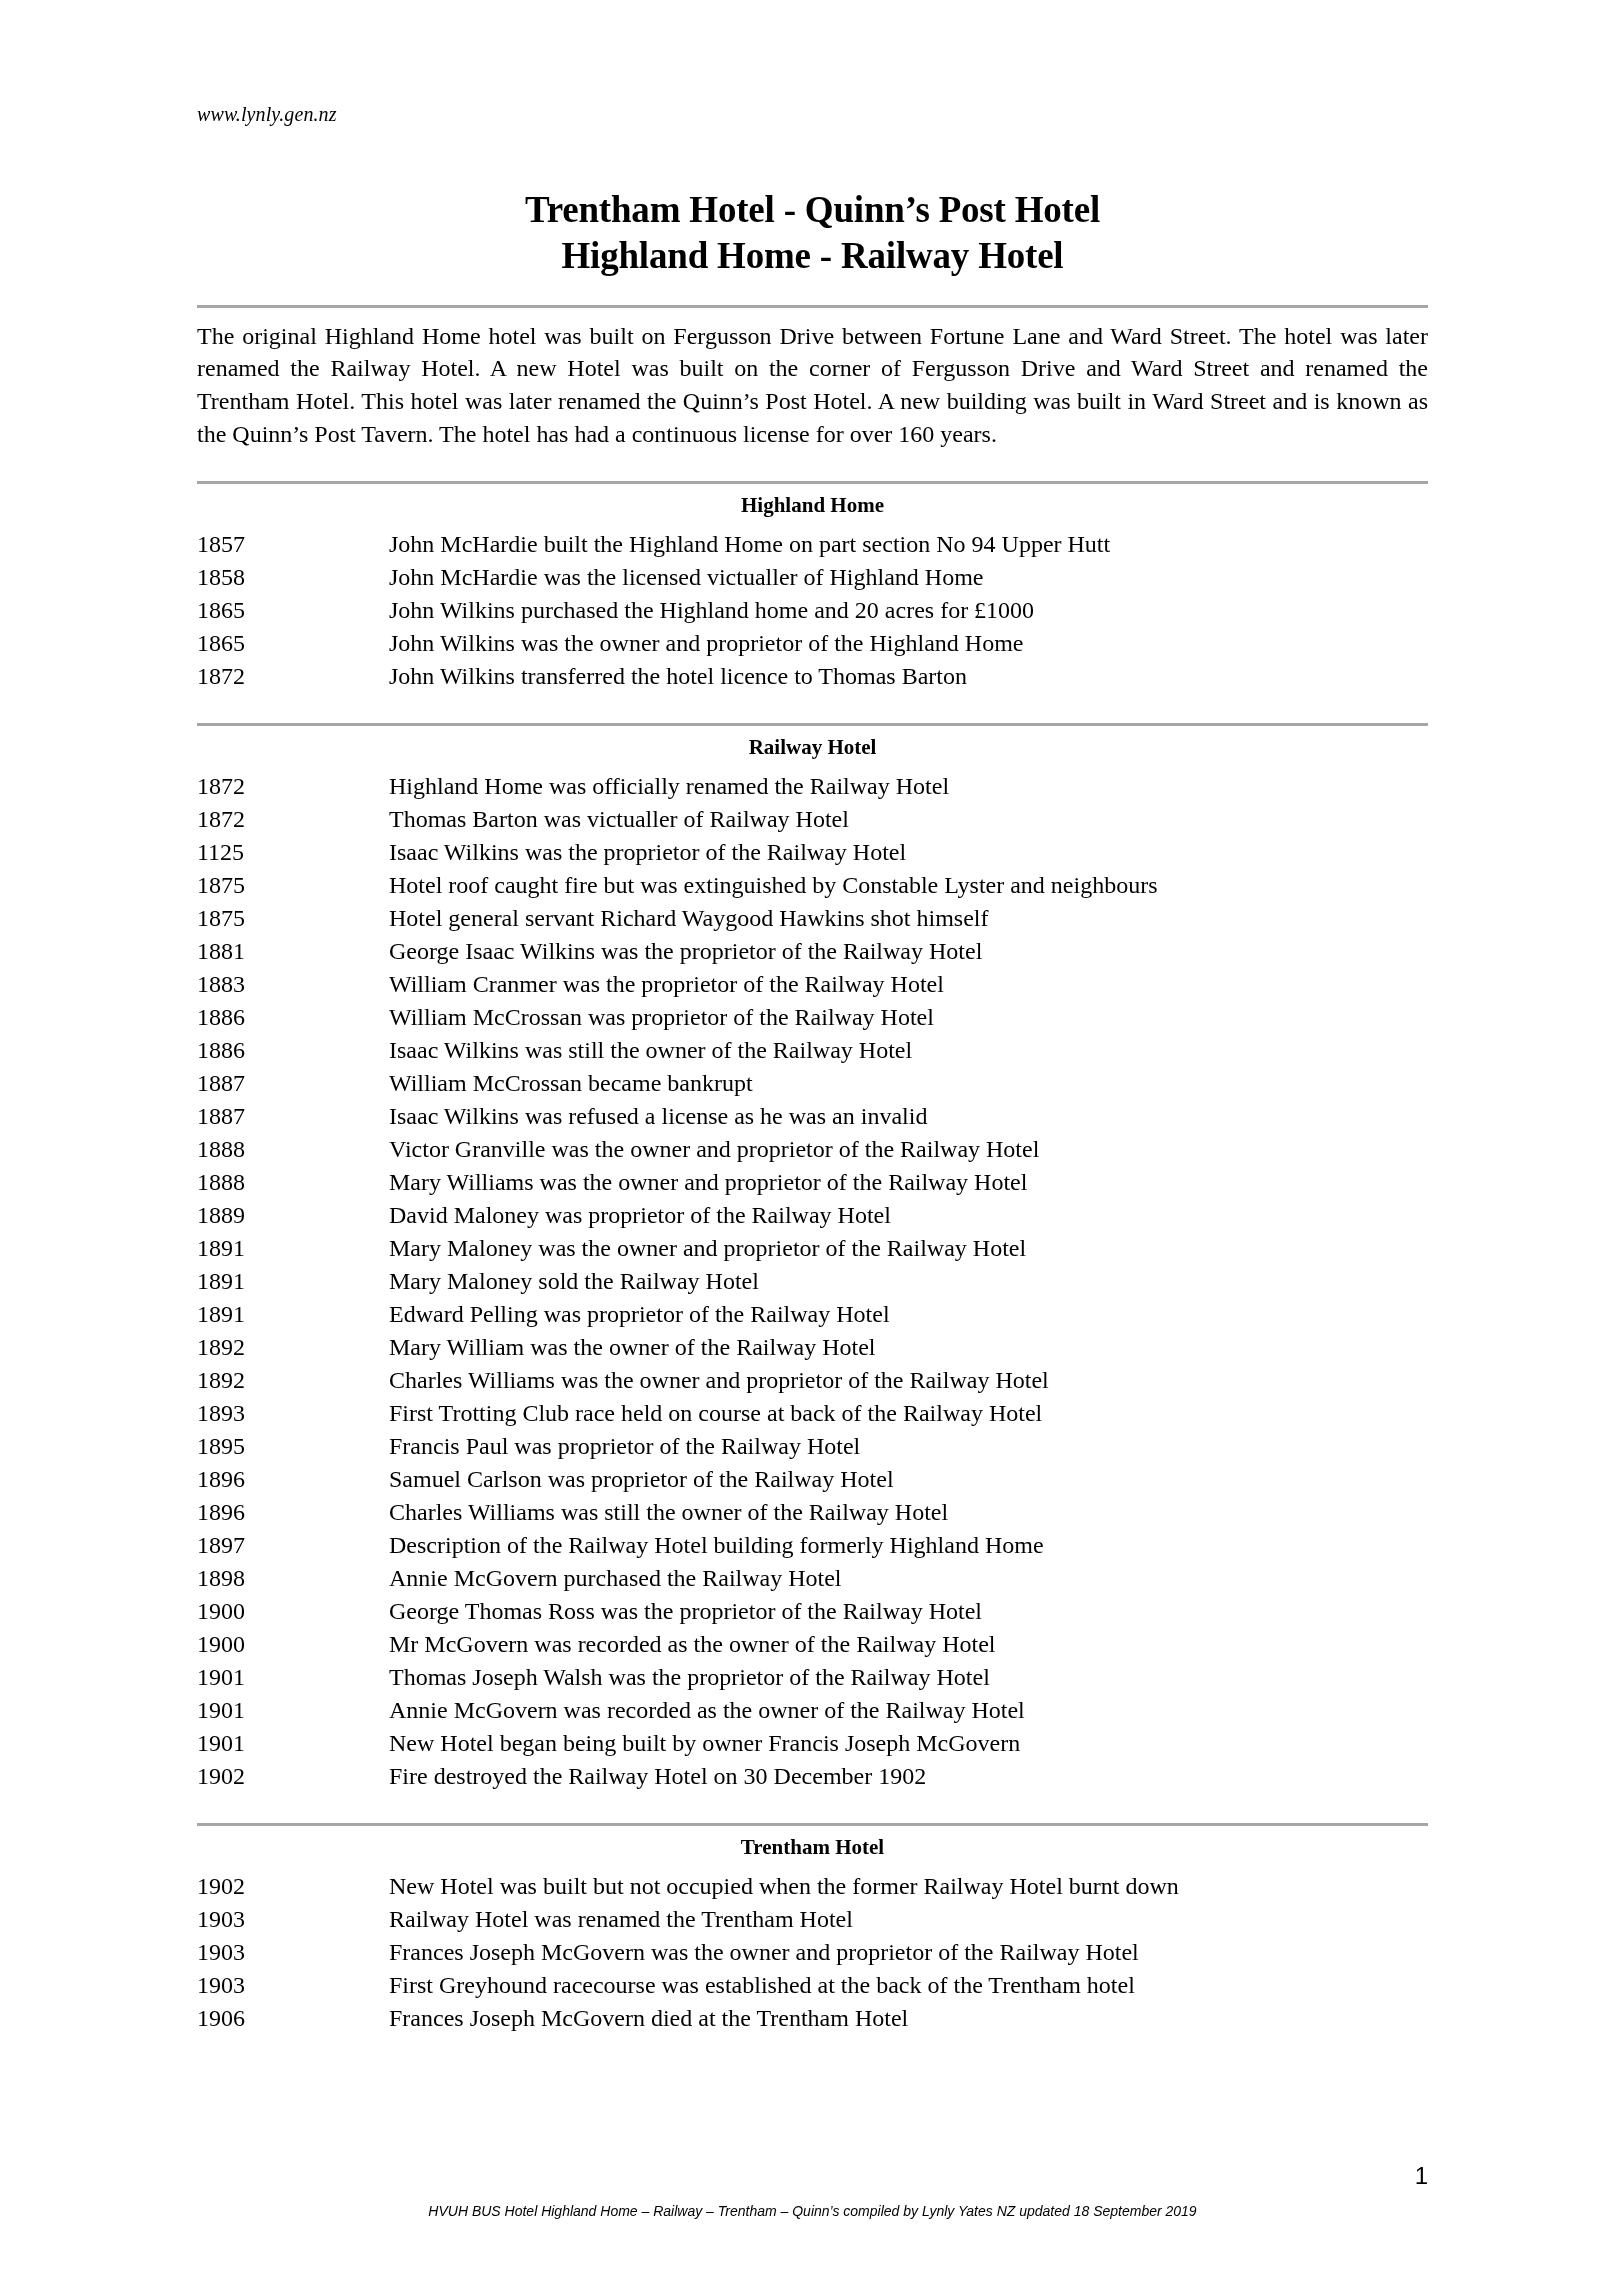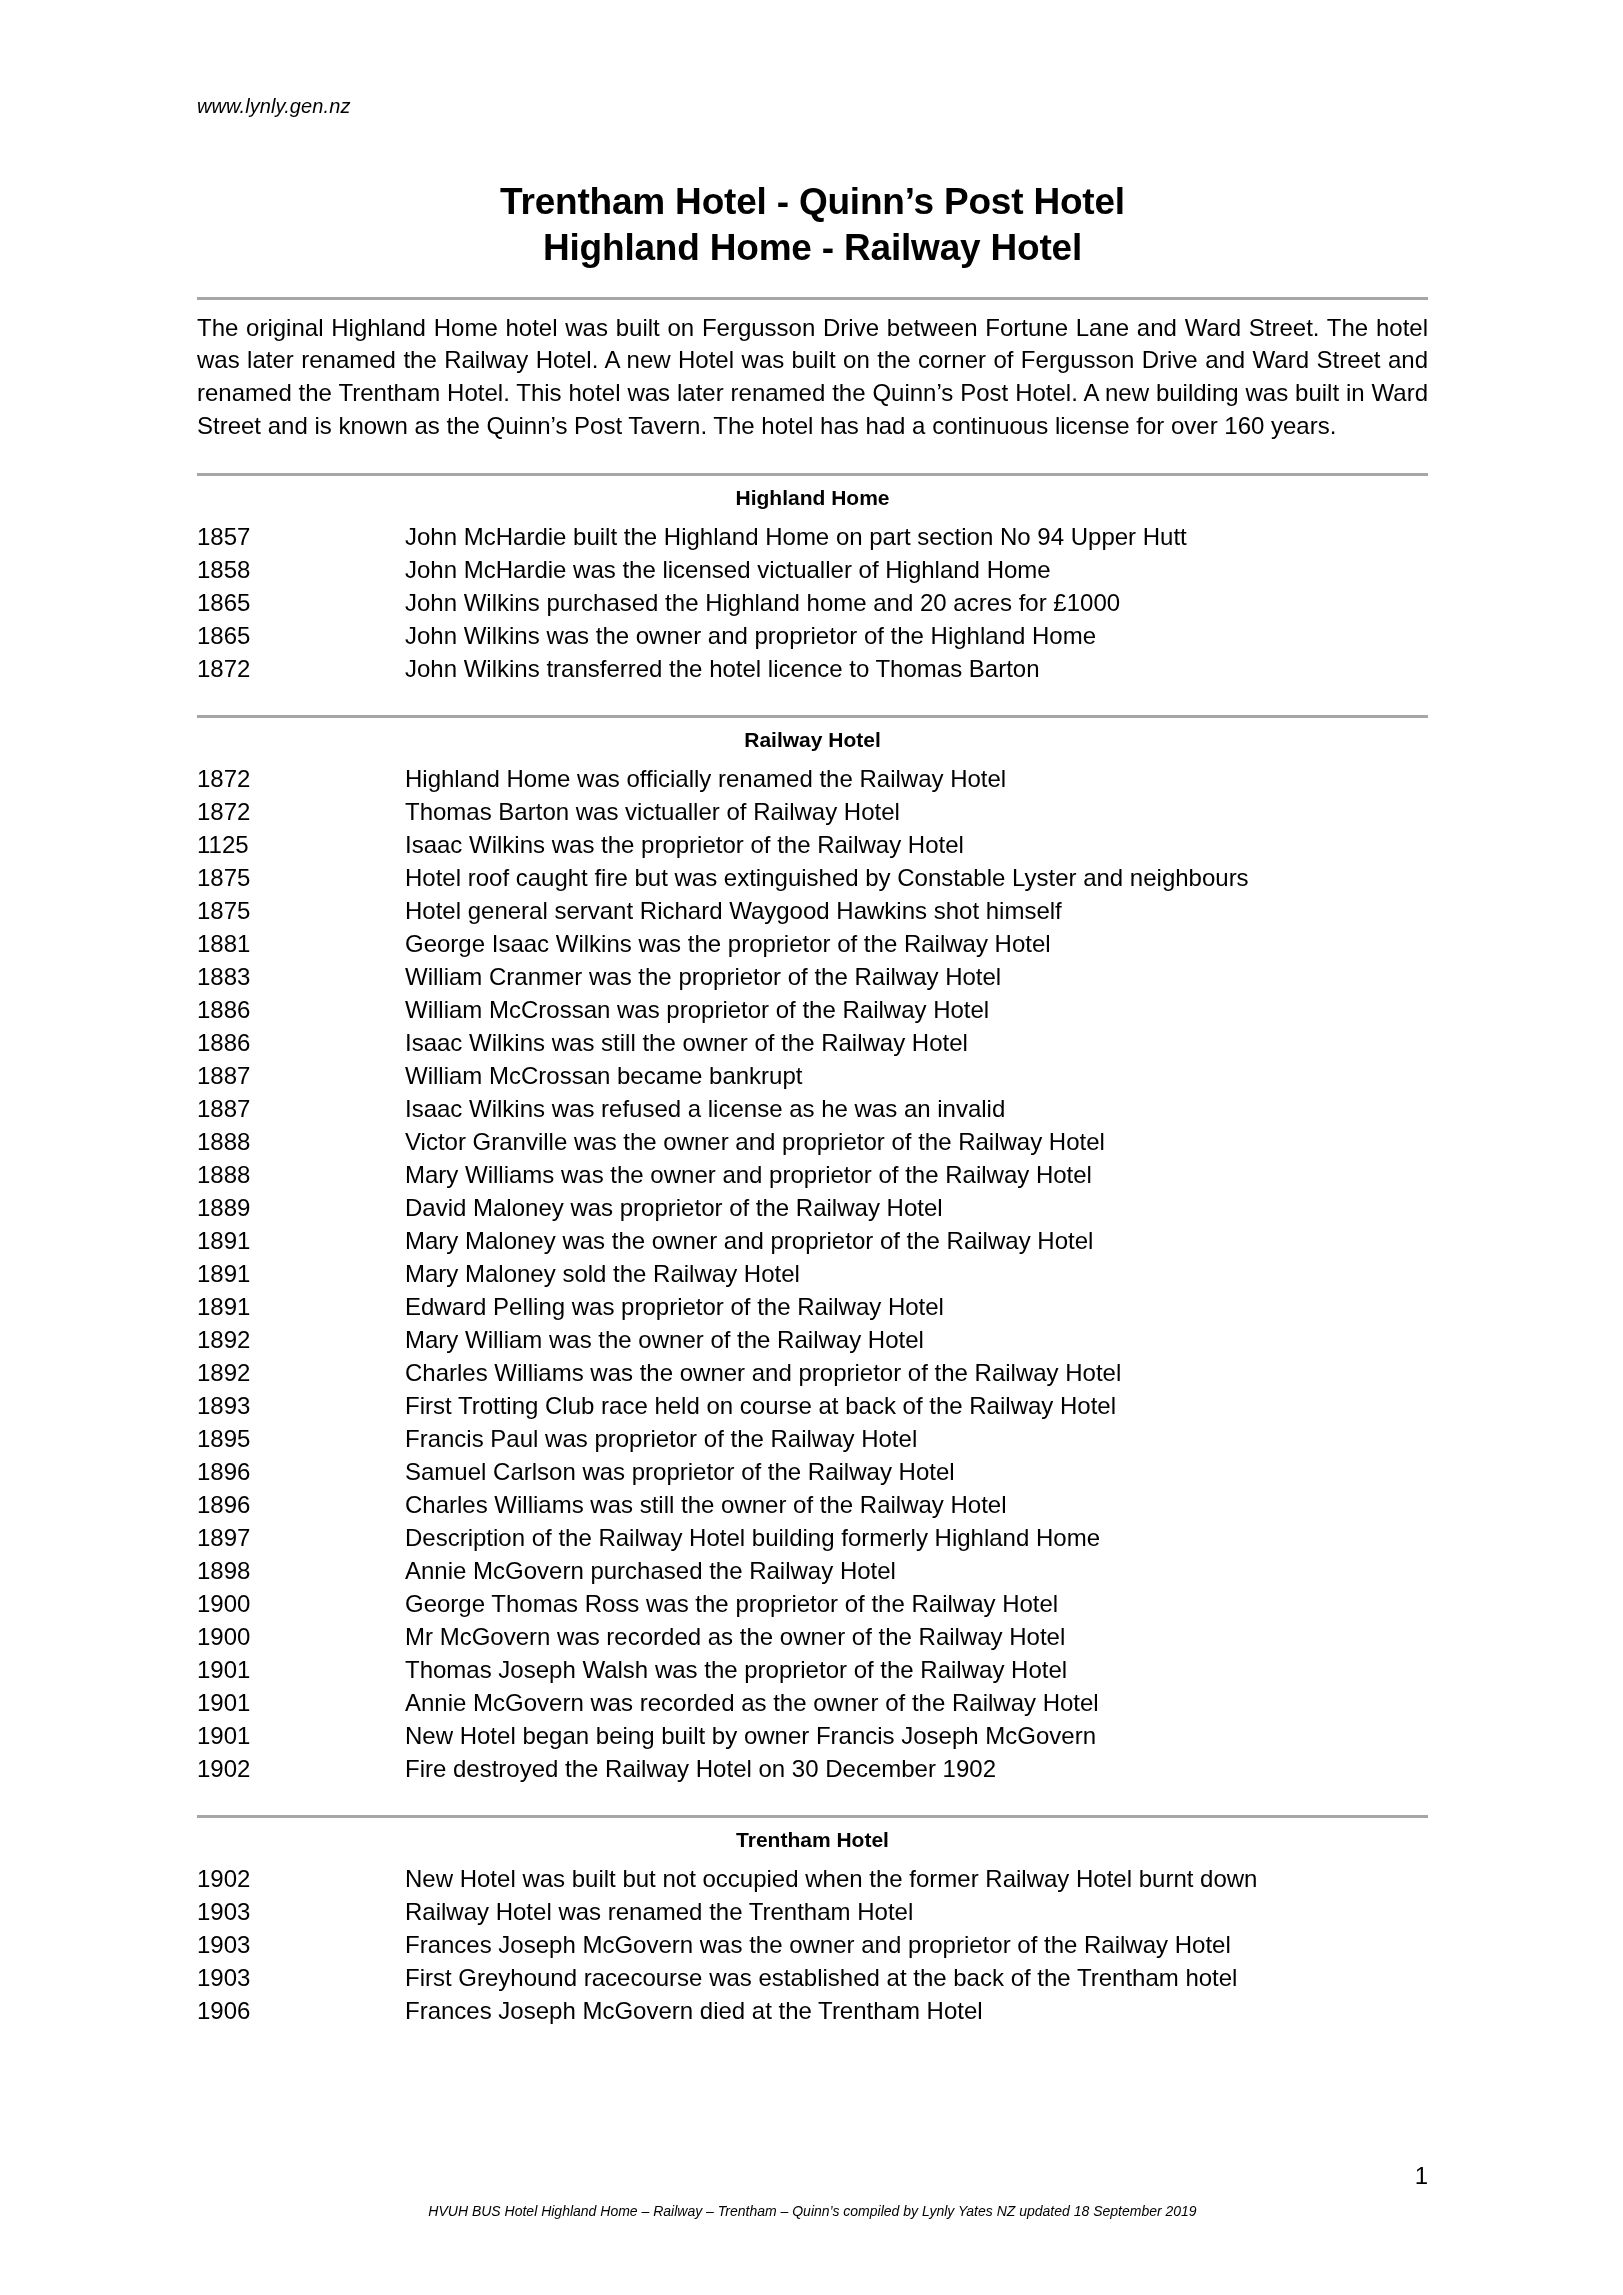--- a/index.html
+++ b/index.html
@@ -16,22 +16,23 @@
     width: 1623px;
     height: 2295px;
     background: #ffffff;
     box-sizing: border-box;
     padding: 0;
     overflow: hidden;
   }
   .content {
     position: absolute;
     left: 197px;
-    top: 0;
+    top: 8px;
     width: 1231px;
+    font-family: Liberation Serif, serif;
   }
 
   
   .site-url {
     font-style: italic;
     font-size: 20px;
     line-height: 1;
     padding-top: 96px;
     letter-spacing: 0.1px;
   }
@@ -83,21 +84,21 @@
   .entry {
     display: flex;
     font-size: 24px;
     line-height: 33px;
     white-space: nowrap;
   }
   .entry-year {
     width: 192px;
     flex: 0 0 192px;
   }
-  .entry-text { flex: 1 1 auto; margin-left: 16px; }
+  .entry-text { flex: 1 1 auto; }
 
   
   .page-number {
     position: absolute;
     left: 197px;
     top: 2164px;
     width: 1231px;
     text-align: right;
     font-size: 24px;
     line-height: 1;

